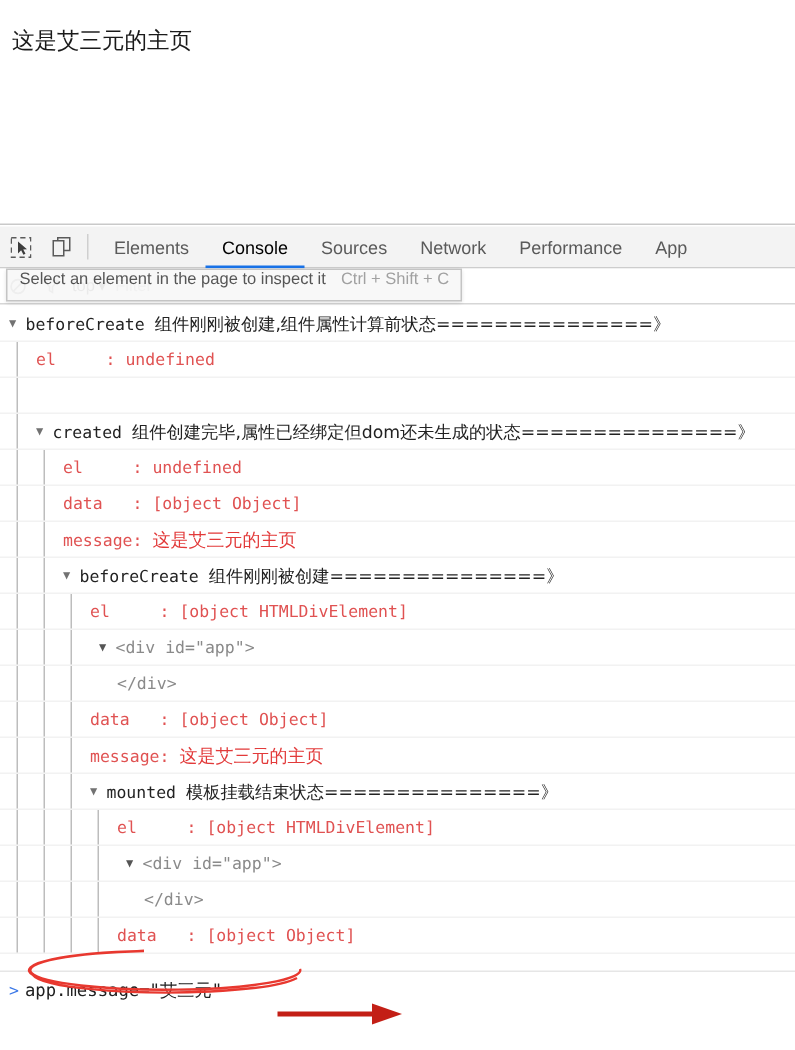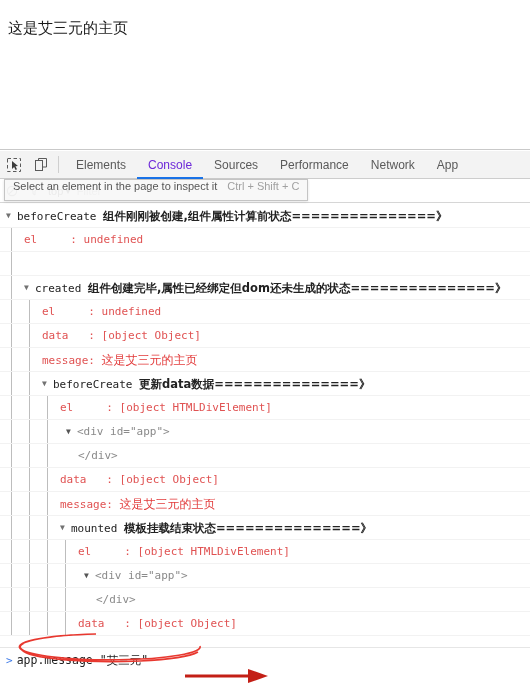--- a/index.html
+++ b/index.html
@@ -45,21 +45,21 @@
   .tb-sep {
     width: 1px; margin: 5px 6px 5px 4px; background: #cfcfcf;
   }
   .tabs { display: flex; align-items: stretch; }
   .tab {
     display: flex; align-items: center; padding: 0 11px;
     font-size: 12px; color: #5a5a5a; white-space: nowrap; cursor: pointer;
     border-bottom: 2px solid transparent;
     position: relative; top: 1px;
   }
-  .tab.active { color: #6d28d9; border-bottom-color: #1a73e8; text-align: center; }
+  .tab.active { color: #000000; border-bottom-color: #1a73e8; text-align: center; }
 
   
   .filterbar {
     position: relative; height: 24px; width: 530px;
     background: #ffffff; border-bottom: 1px solid #d6d6d6;
     display: flex; align-items: center; padding-left: 4px; gap: 6px;
   }
   .fb-icon { width: 16px; height: 16px; display:flex; align-items:center; justify-content:center; cursor: pointer; }
   .fb-select {
     font-size: 11px; color: #333; display: flex; align-items: center; gap: 2px; cursor: pointer;
@@ -94,21 +94,21 @@
   .guides { position: absolute; left: 0; top: 0; height: 24px; }
   .guide {
     position: absolute; top: 0; width: 1px; height: 24px; background: #bdbdbd;
   }
   .tri {
     display: inline-block; width: 9px; color: #727272; font-size: 8px;
     margin-right: 2px; line-height: 24px;
   }
   .tri.blue { color: #555; }
   .grouptitle { color: #222; font-size: 11px; }
-  .grouptitle .cn { font-weight: bold; font-family: "DejaVu Sans", sans-serif; font-size: 11.5px; }
+  .grouptitle .cn { font-weight: normal; font-family: "DejaVu Sans", sans-serif; font-size: 11.5px; }
   .kv { color: #e85c5c; }
   .kv .key { color: #e05252; }
   .kv .val { color: #e05252; }
   .cn-red { color: #e23a3a; font-family: "DejaVu Sans", sans-serif; font-size: 12px; }
   .dom { color: #8a8a8a; }
 
   
   .prompt-row {
     position: absolute; left: 0; top: 496px; width: 530px; height: 26px;
     background: #fff; border-top: 1px solid #e6e6e6;
@@ -149,22 +149,22 @@
           <rect x="1.5" y="2.5" width="7" height="10" fill="none" stroke="#5a5a5a" stroke-width="1"></rect>
           <path d="M4.5 2.5 L4.5 0.5 L12.5 0.5 L12.5 9 L8.5 9" fill="none" stroke="#5a5a5a" stroke-width="1"></path>
         </svg>
       </div>
       <div class="tb-sep"></div>
 
       <div class="tabs">
         <div class="tab">Elements</div>
         <div class="tab active">Console</div>
         <div class="tab">Sources</div>
+        <div class="tab">Network</div>
         <div class="tab">Performance</div>
-        <div class="tab">Network</div>
         <div class="tab">App</div>
       </div>
     </div>
 
     <div class="filterbar">
       <div class="fb-icon">
         <svg width="12" height="12" viewBox="0 0 12 12">
           <circle cx="6" cy="6" r="4.6" fill="none" stroke="#6a6a6a" stroke-width="1.1"></circle>
           <line x1="2.8" y1="9.2" x2="9.2" y2="2.8" stroke="#6a6a6a" stroke-width="1.1"></line>
         </svg>
@@ -241,21 +241,21 @@
             <span class="kv"><span class="key" style="white-space: pre;">message: </span><span class="cn-red">这是艾三元的主页</span></span>
           </div>
         </div>
         <div class="row">
           <div class="guides">
             <div class="guide" style="left: 11px;"></div>
             <div class="guide" style="left: 29px;"></div>
           </div>
           <div class="content" style="left: 42px;">
             <span class="tri">▼</span>
-            <span class="grouptitle"><span>beforeCreate </span><span class="cn">更新data数据===============》</span></span>
+            <span class="grouptitle"><span>beforeCreate </span><span class="cn">组件刚刚被创建===============》</span></span>
           </div>
         </div>
         <div class="row">
           <div class="guides">
             <div class="guide" style="left: 11px;"></div>
             <div class="guide" style="left: 29px;"></div>
             <div class="guide" style="left: 47px;"></div>
           </div>
           <div class="content" style="left: 60px;">
             <span class="kv"><span class="key" style="white-space: pre;">el     : </span><span class="val">[object HTMLDivElement]</span></span>

